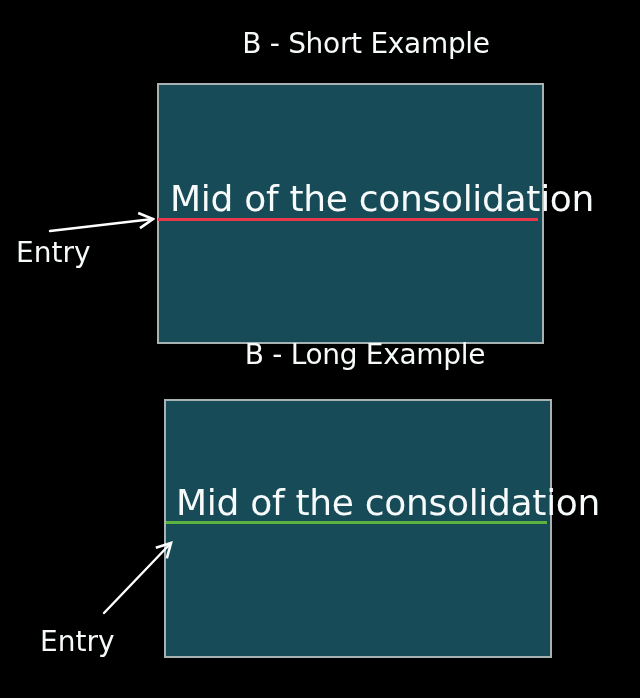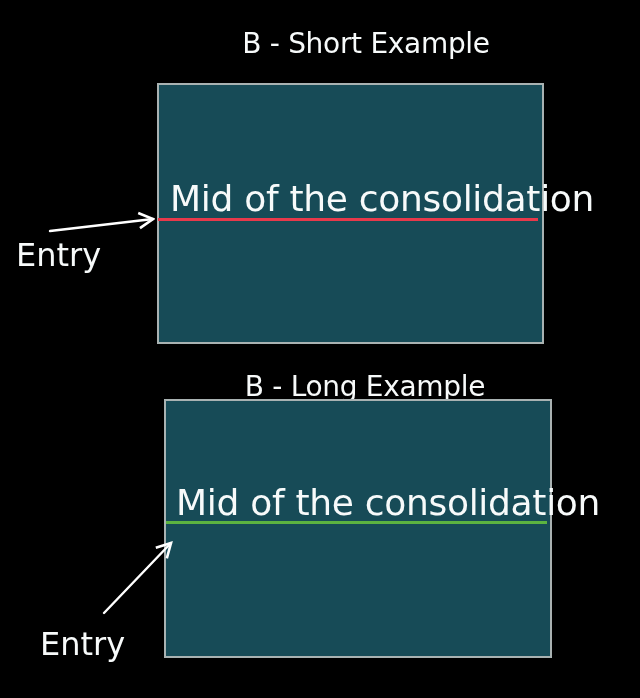--- a/index.html
+++ b/index.html
@@ -25,21 +25,21 @@
   .title {
     position: absolute;
     font-size: 28px;
     line-height: 1.1;
     letter-spacing: -0.3px;
     white-space: nowrap;
     transform: translateX(-50%);
     color: var(--text);
   }
   .title-short { left: 366px; top: 29px; }
-  .title-long  { left: 365px; top: 372px; }
+  .title-long  { left: 365px; top: 340px; }
   .box {
     position: absolute;
     background: var(--box-fill);
     border: 2px solid var(--box-border);
   }
   .box-short { left: 157px; top: 83px;  width: 387px; height: 261px; }
   .box-long  { left: 164px; top: 399px; width: 388px; height: 259px; }
   .box-label {
     position: absolute;
     font-size: 36px;
@@ -51,21 +51,21 @@
   .label-short { left: 170px; top: 179px; }
   .label-long  { left: 176px; top: 483px; }
   .hline {
     position: absolute;
     height: 3px;
   }
   .hline-short { left: 158px; top: 218px; width: 380px; background: var(--short-entry-line); }
   .hline-long  { left: 166px; top: 521px; width: 381px; background: var(--long-entry-line); }
   .entry-label {
     position: absolute;
-    font-size: 32px;
+    font-size: 28px;
     line-height: 1.1;
     white-space: nowrap;
     color: var(--text);
   }
   .entry-short { left: 16px; top: 238px; }
   .entry-long  { left: 40px; top: 627px; }
   .arrows {
     position: absolute;
     left: 0; top: 0;
     width: 640px; height: 698px;

